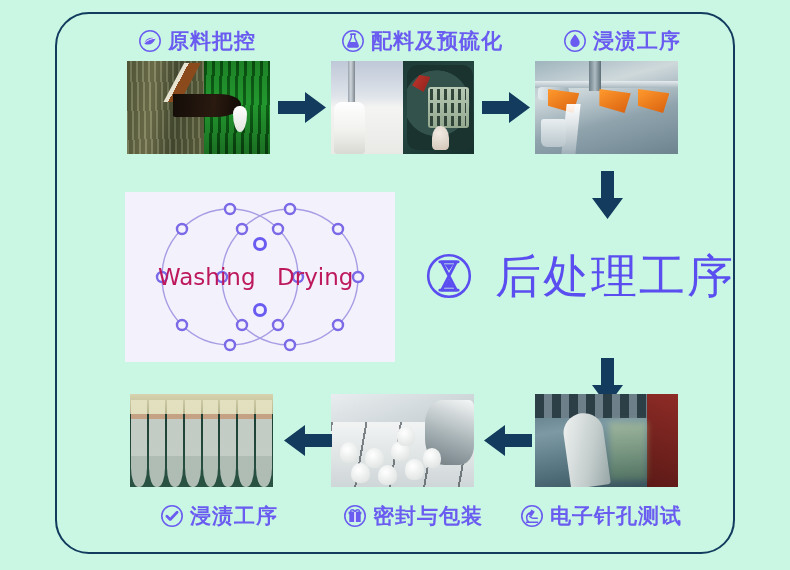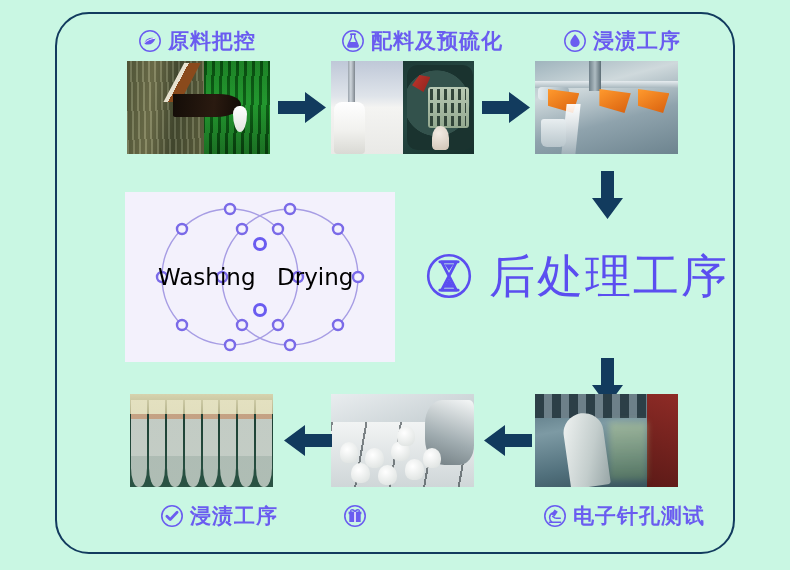--- a/index.html
+++ b/index.html
@@ -55,32 +55,32 @@
   .venn{
     position:absolute;
     left:125px;top:192px;
     width:270px;height:170px;
     background:#f3f1fc;
     overflow:hidden;
   }
   .venn svg{display:block;}
   .venn-label{
     position:absolute;
-    color:#000000;
+    color:#be185d;
     font-size:23px;
     font-family:"DejaVu Sans","Liberation Sans",sans-serif;
     white-space:nowrap;
   }
   #venn-washing{left:33px;top:72px;}
   #venn-drying{left:152px;top:72px;}
 
   .bigcap{
     position:absolute;
     left:425px;top:252px;
-    display:flex;align-items:center;gap:16px;
+    display:flex;align-items:center;gap:22px;
     color:#5b4ef0;
     font-size:46px;
     line-height:1;
     white-space:nowrap;
   }
   .bigcap .glyph{width:48px;height:48px;flex:0 0 48px;display:block;}
   .bigcap .ctext{letter-spacing:2px;}
 
   
   
@@ -459,23 +459,24 @@
   </div>
 
   <div class="caption" style="left:343px;top:504px;">
     <svg class="glyph" viewBox="0 0 24 24">
       <circle cx="12" cy="12" r="10.2" fill="none" stroke="#6a5cf0" stroke-width="1.6"></circle>
       <rect x="6.3" y="9.6" width="11.4" height="8.4" fill="#6a5cf0"></rect>
       <rect x="5.6" y="7.6" width="12.8" height="2.6" fill="#6a5cf0"></rect>
       <rect x="11.2" y="7.6" width="1.6" height="10.4" fill="#f3f1fc"></rect>
       <path d="M12 7.6c-1.5-2.4-4.4-2.3-4.4-.6 0 .5.5.6 1 .6M12 7.6c1.5-2.4 4.4-2.3 4.4-.6 0 .5-.5.6-1 .6" fill="none" stroke="#6a5cf0" stroke-width="1.3"></path>
     </svg>
-  </div>
-
-  <div class="caption" style="left:543px;top:504px;">
+    <span class="ctext">密封与包装</span>
+  </div>
+
+  <div class="caption" style="left:520px;top:504px;">
     <svg class="glyph" viewBox="0 0 24 24">
       <circle cx="12" cy="12" r="10.2" fill="none" stroke="#6a5cf0" stroke-width="1.6"></circle>
       <path d="M6.4 18.2h11.2" stroke="#6a5cf0" stroke-width="1.6" stroke-linecap="round"></path>
       <path d="M9 18.2c-1.6-1-2.4-2.7-2.4-4.6 0-2.2 1.3-4 3.3-4.9" fill="none" stroke="#6a5cf0" stroke-width="1.5"></path>
       <path d="M11.6 5.6l3.2 2.2-3.3 4.7-3.2-2.2z" fill="#6a5cf0"></path>
       <path d="M13.2 14.2h4.1" stroke="#6a5cf0" stroke-width="1.4" stroke-linecap="round"></path>
       <path d="M9.6 12.4l2.6 1.8" stroke="#6a5cf0" stroke-width="1.4" stroke-linecap="round"></path>
     </svg>
     <span class="ctext">电子针孔测试</span>
   </div>

